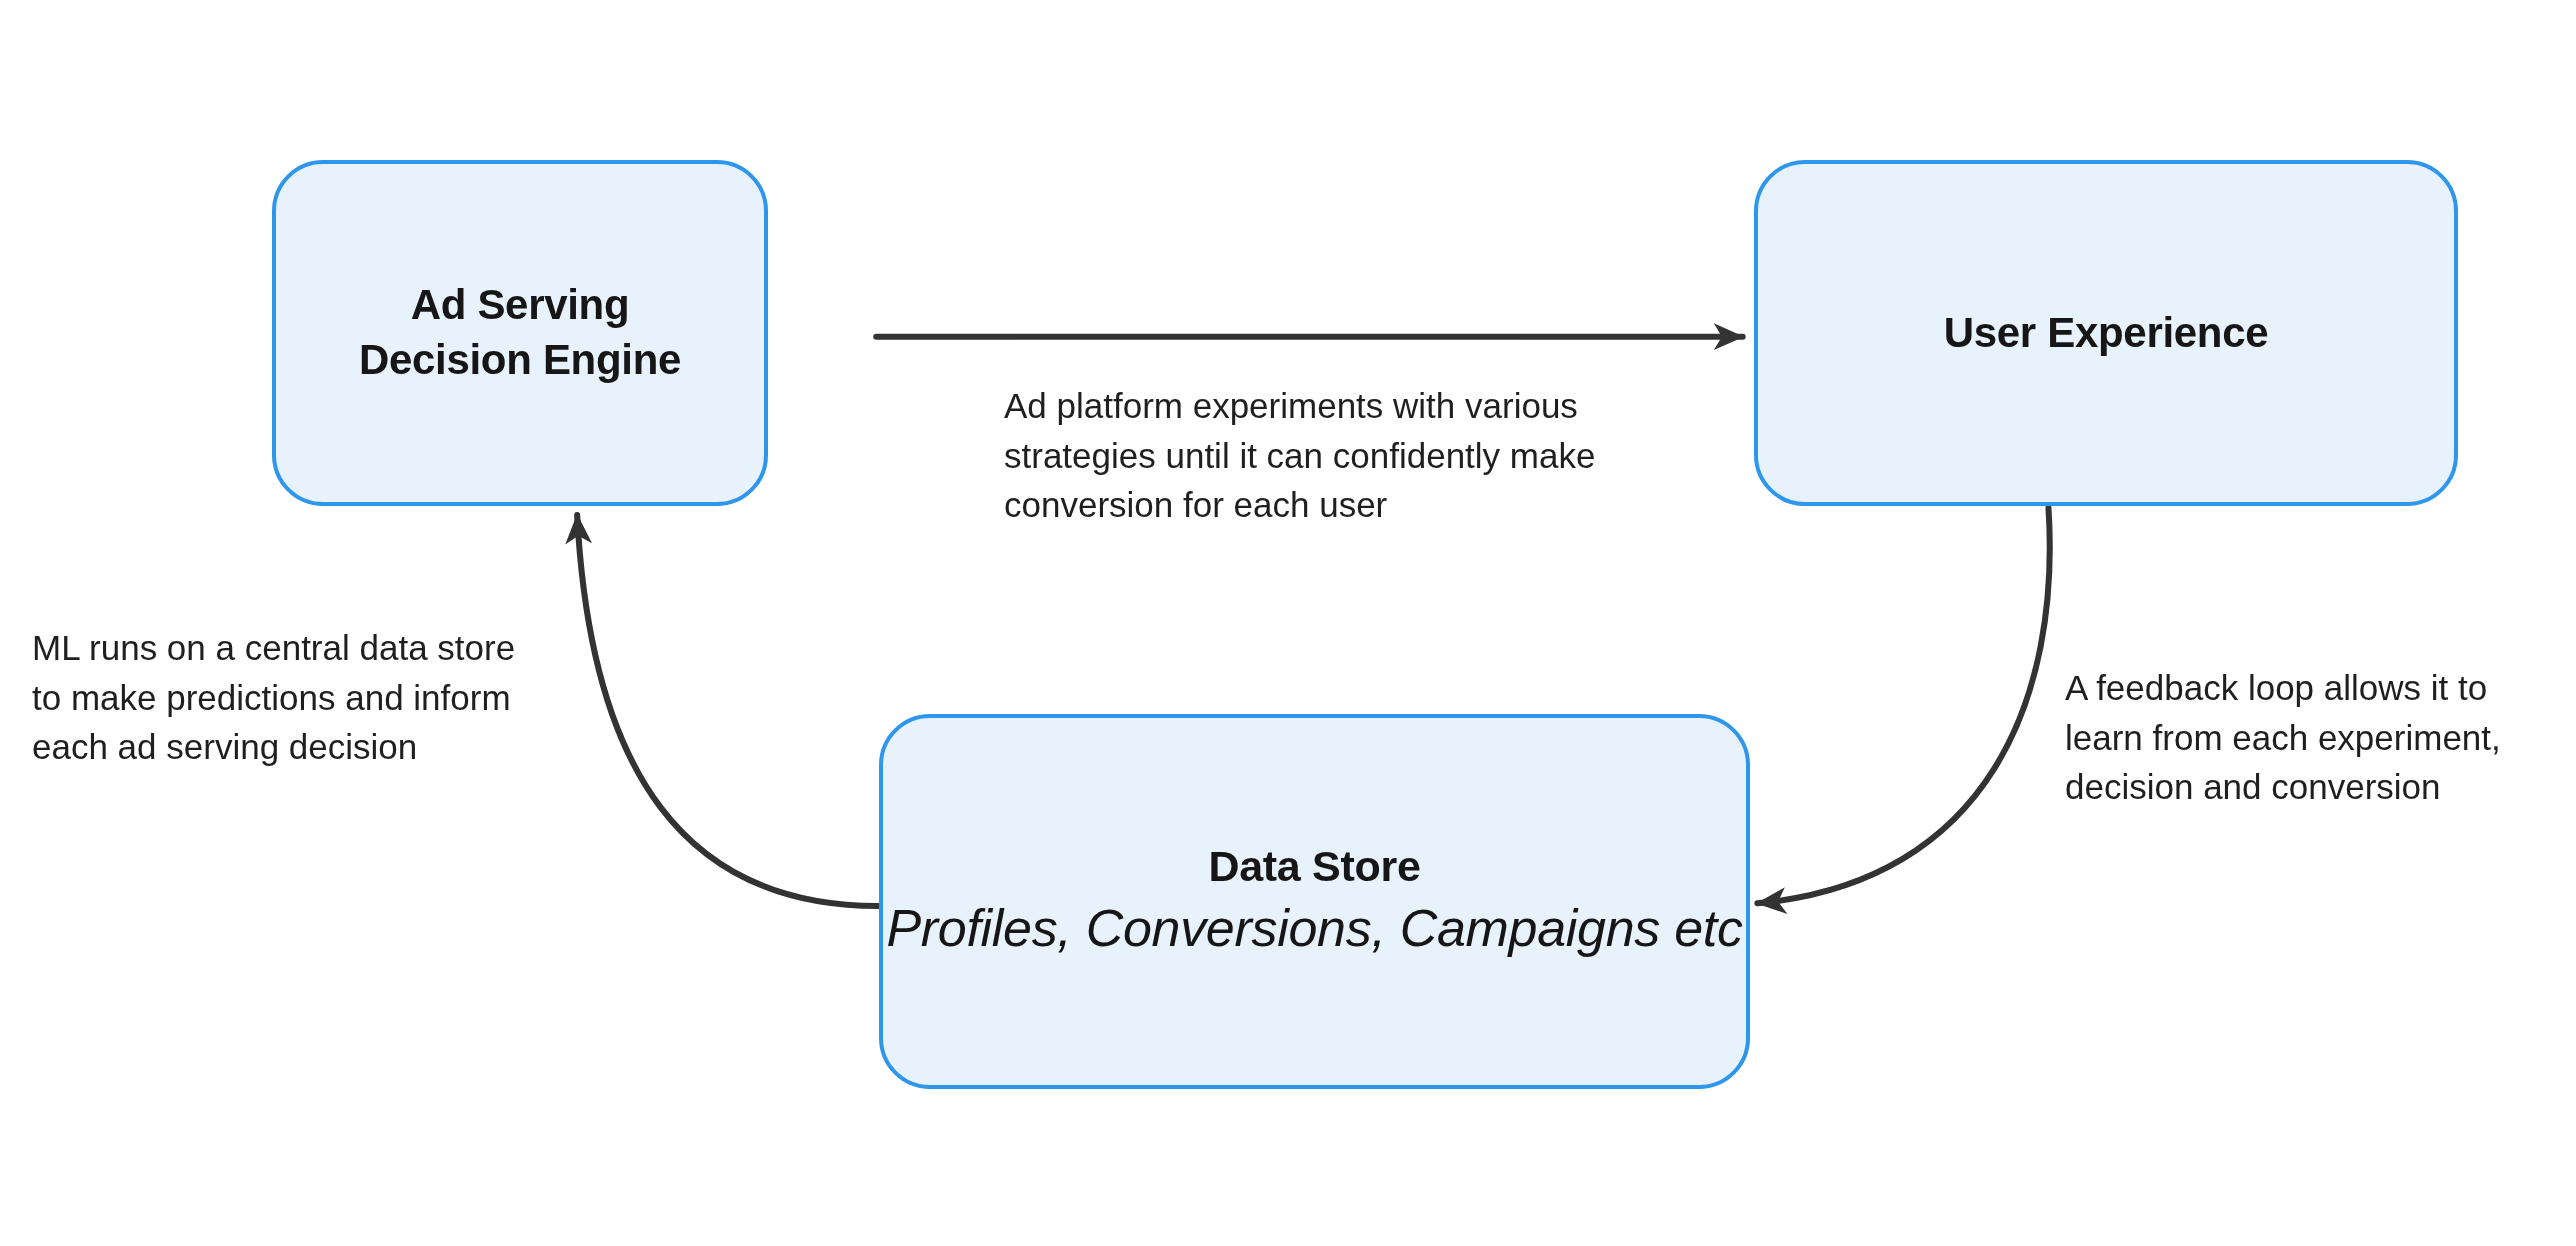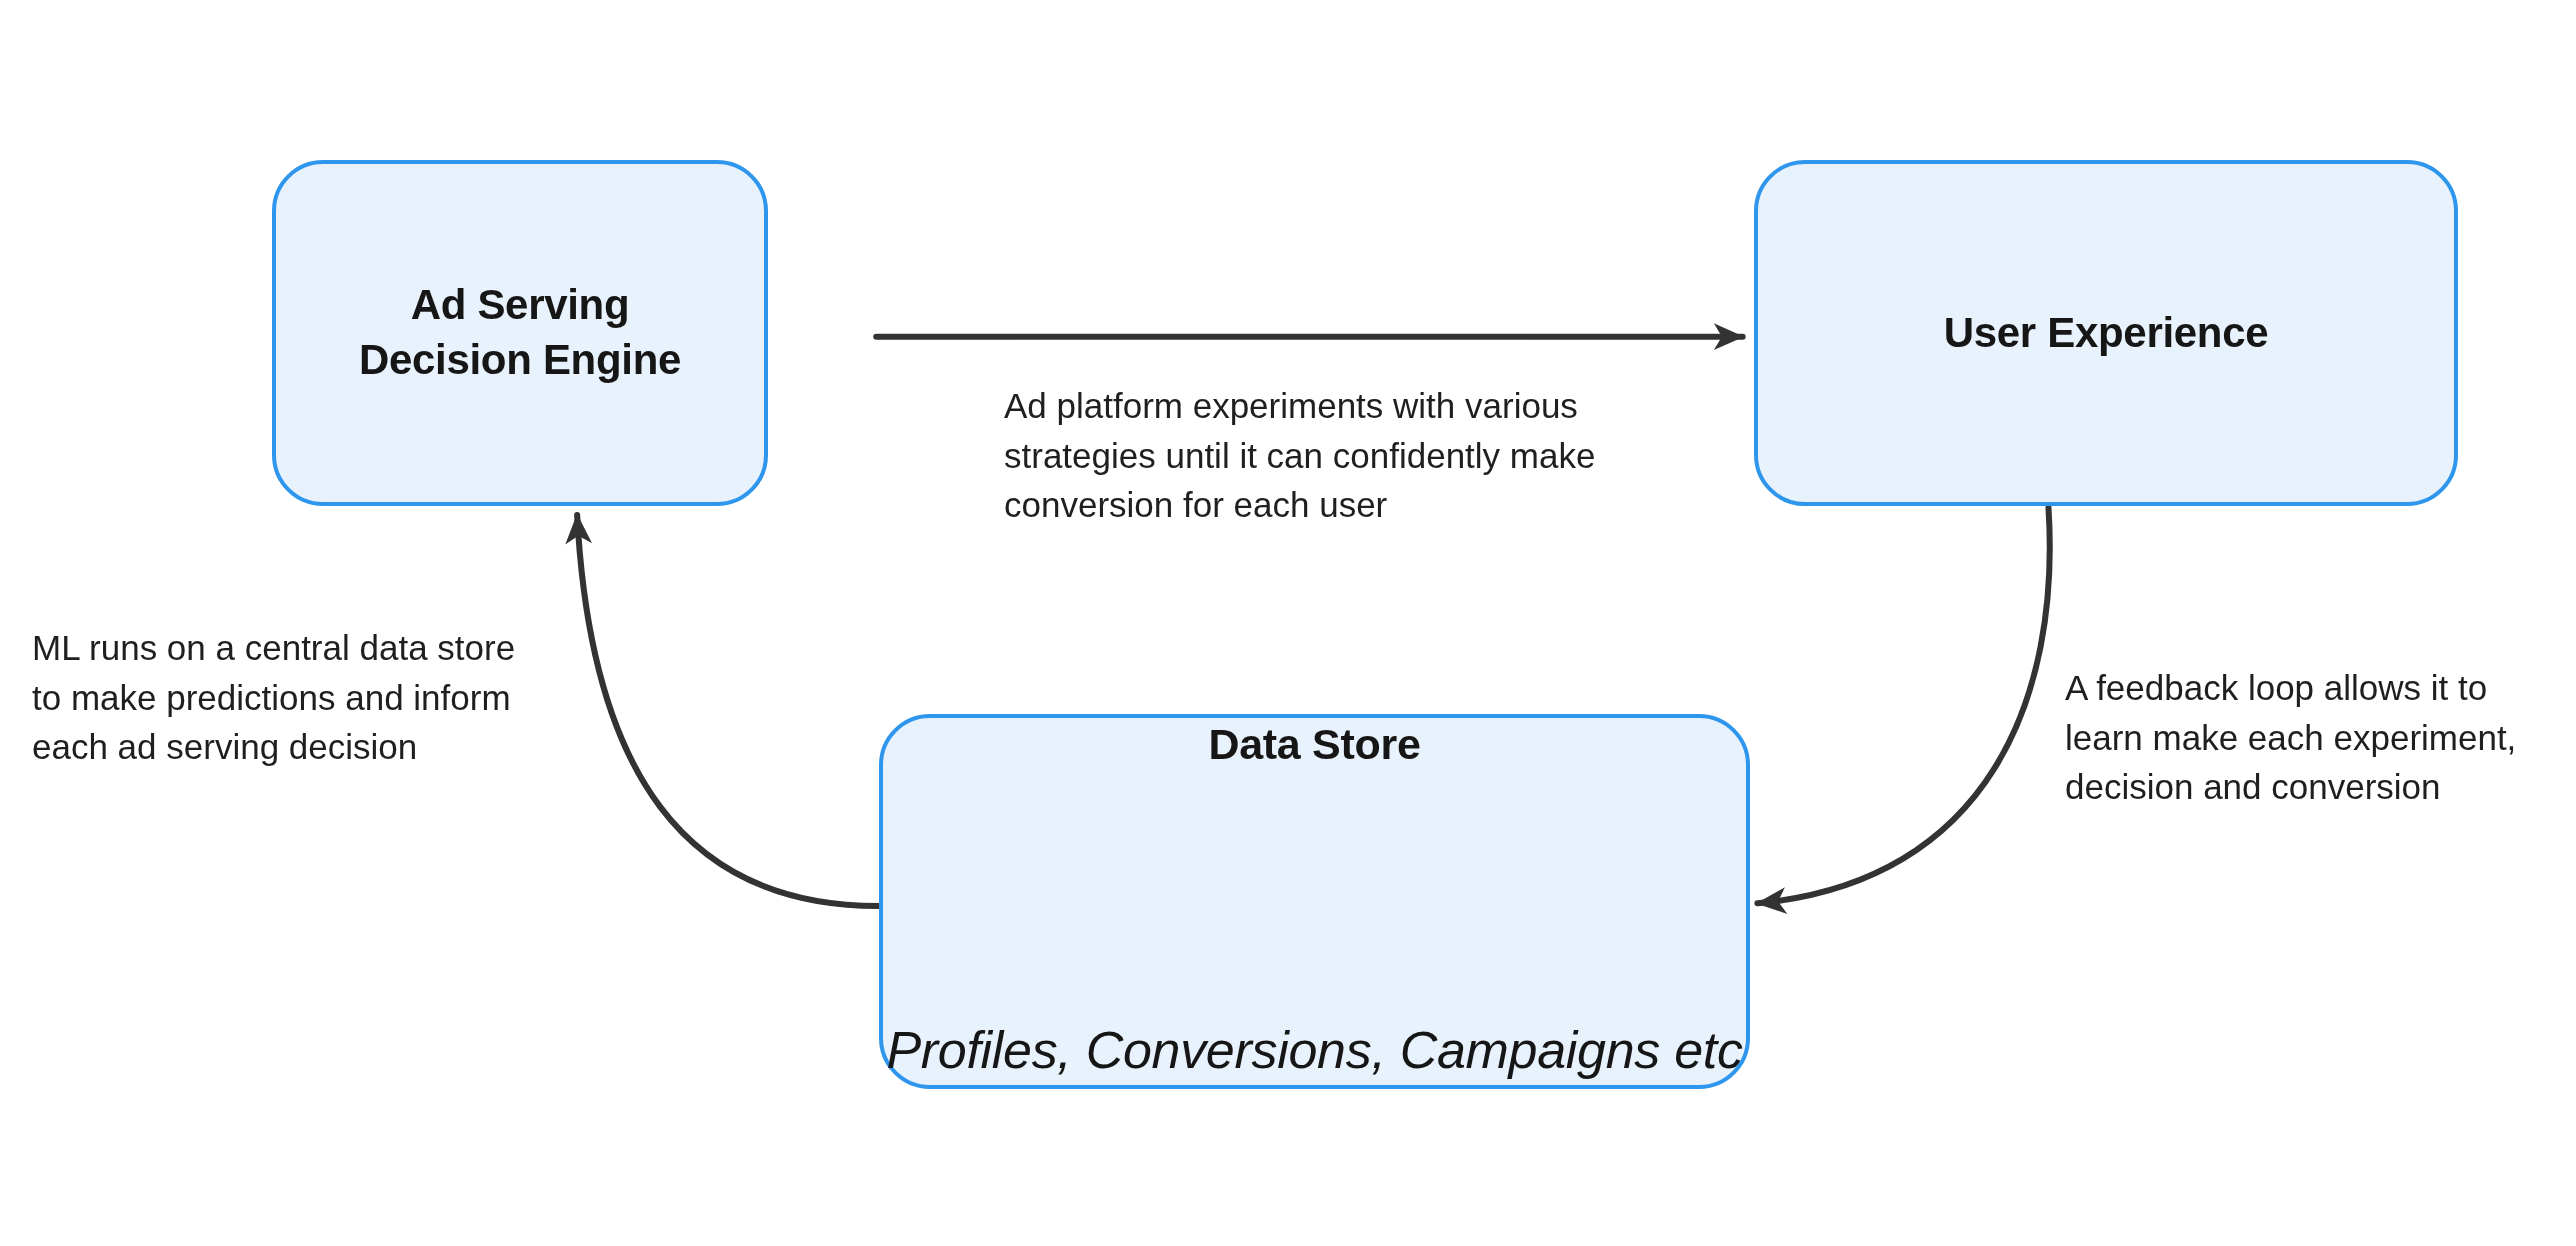--- a/index.html
+++ b/index.html
@@ -77,21 +77,21 @@
   .annotation {
     position: absolute;
     font-size: 35px;
     line-height: 1.42;
     color: var(--annotation-text);
     white-space: pre-line;
     text-align: left;
   }
   #node-ad-serving   { left: 272px;  top: 160px;  width: 496px;  height: 346px; }
   #node-user-exp     { left: 1754px; top: 160px;  width: 704px;  height: 346px; }
-  #node-data-store   { left: 879px; top: 714px; width: 871px; height: 375px; justify-content: space-between; }
+  #node-data-store   { left: 879px; top: 714px; width: 871px; height: 375px; }
   #annotation-experiments { left: 1004px; top: 381px; }
   #annotation-ml          { left: 32px;   top: 623px; }
   #annotation-feedback    { left: 2065px; top: 663px; }
 </style>
 </head>
 <body>
 
 <div class="canvas">
 
   <svg class="arrows" viewBox="0 0 3840 1858" xmlns="http://www.w3.org/2000/svg">
@@ -121,17 +121,17 @@
 
   <div class="annotation" id="annotation-experiments">Ad platform experiments with various
 strategies until it can confidently make
 conversion for each user</div>
 
   <div class="annotation" id="annotation-ml">ML runs on a central data store
 to make predictions and inform
 each ad serving decision</div>
 
   <div class="annotation" id="annotation-feedback">A feedback loop allows it to
-learn make each experiment,
+learn from each experiment,
 decision and conversion</div>
 
 </div>
 
 
 </body></html>

